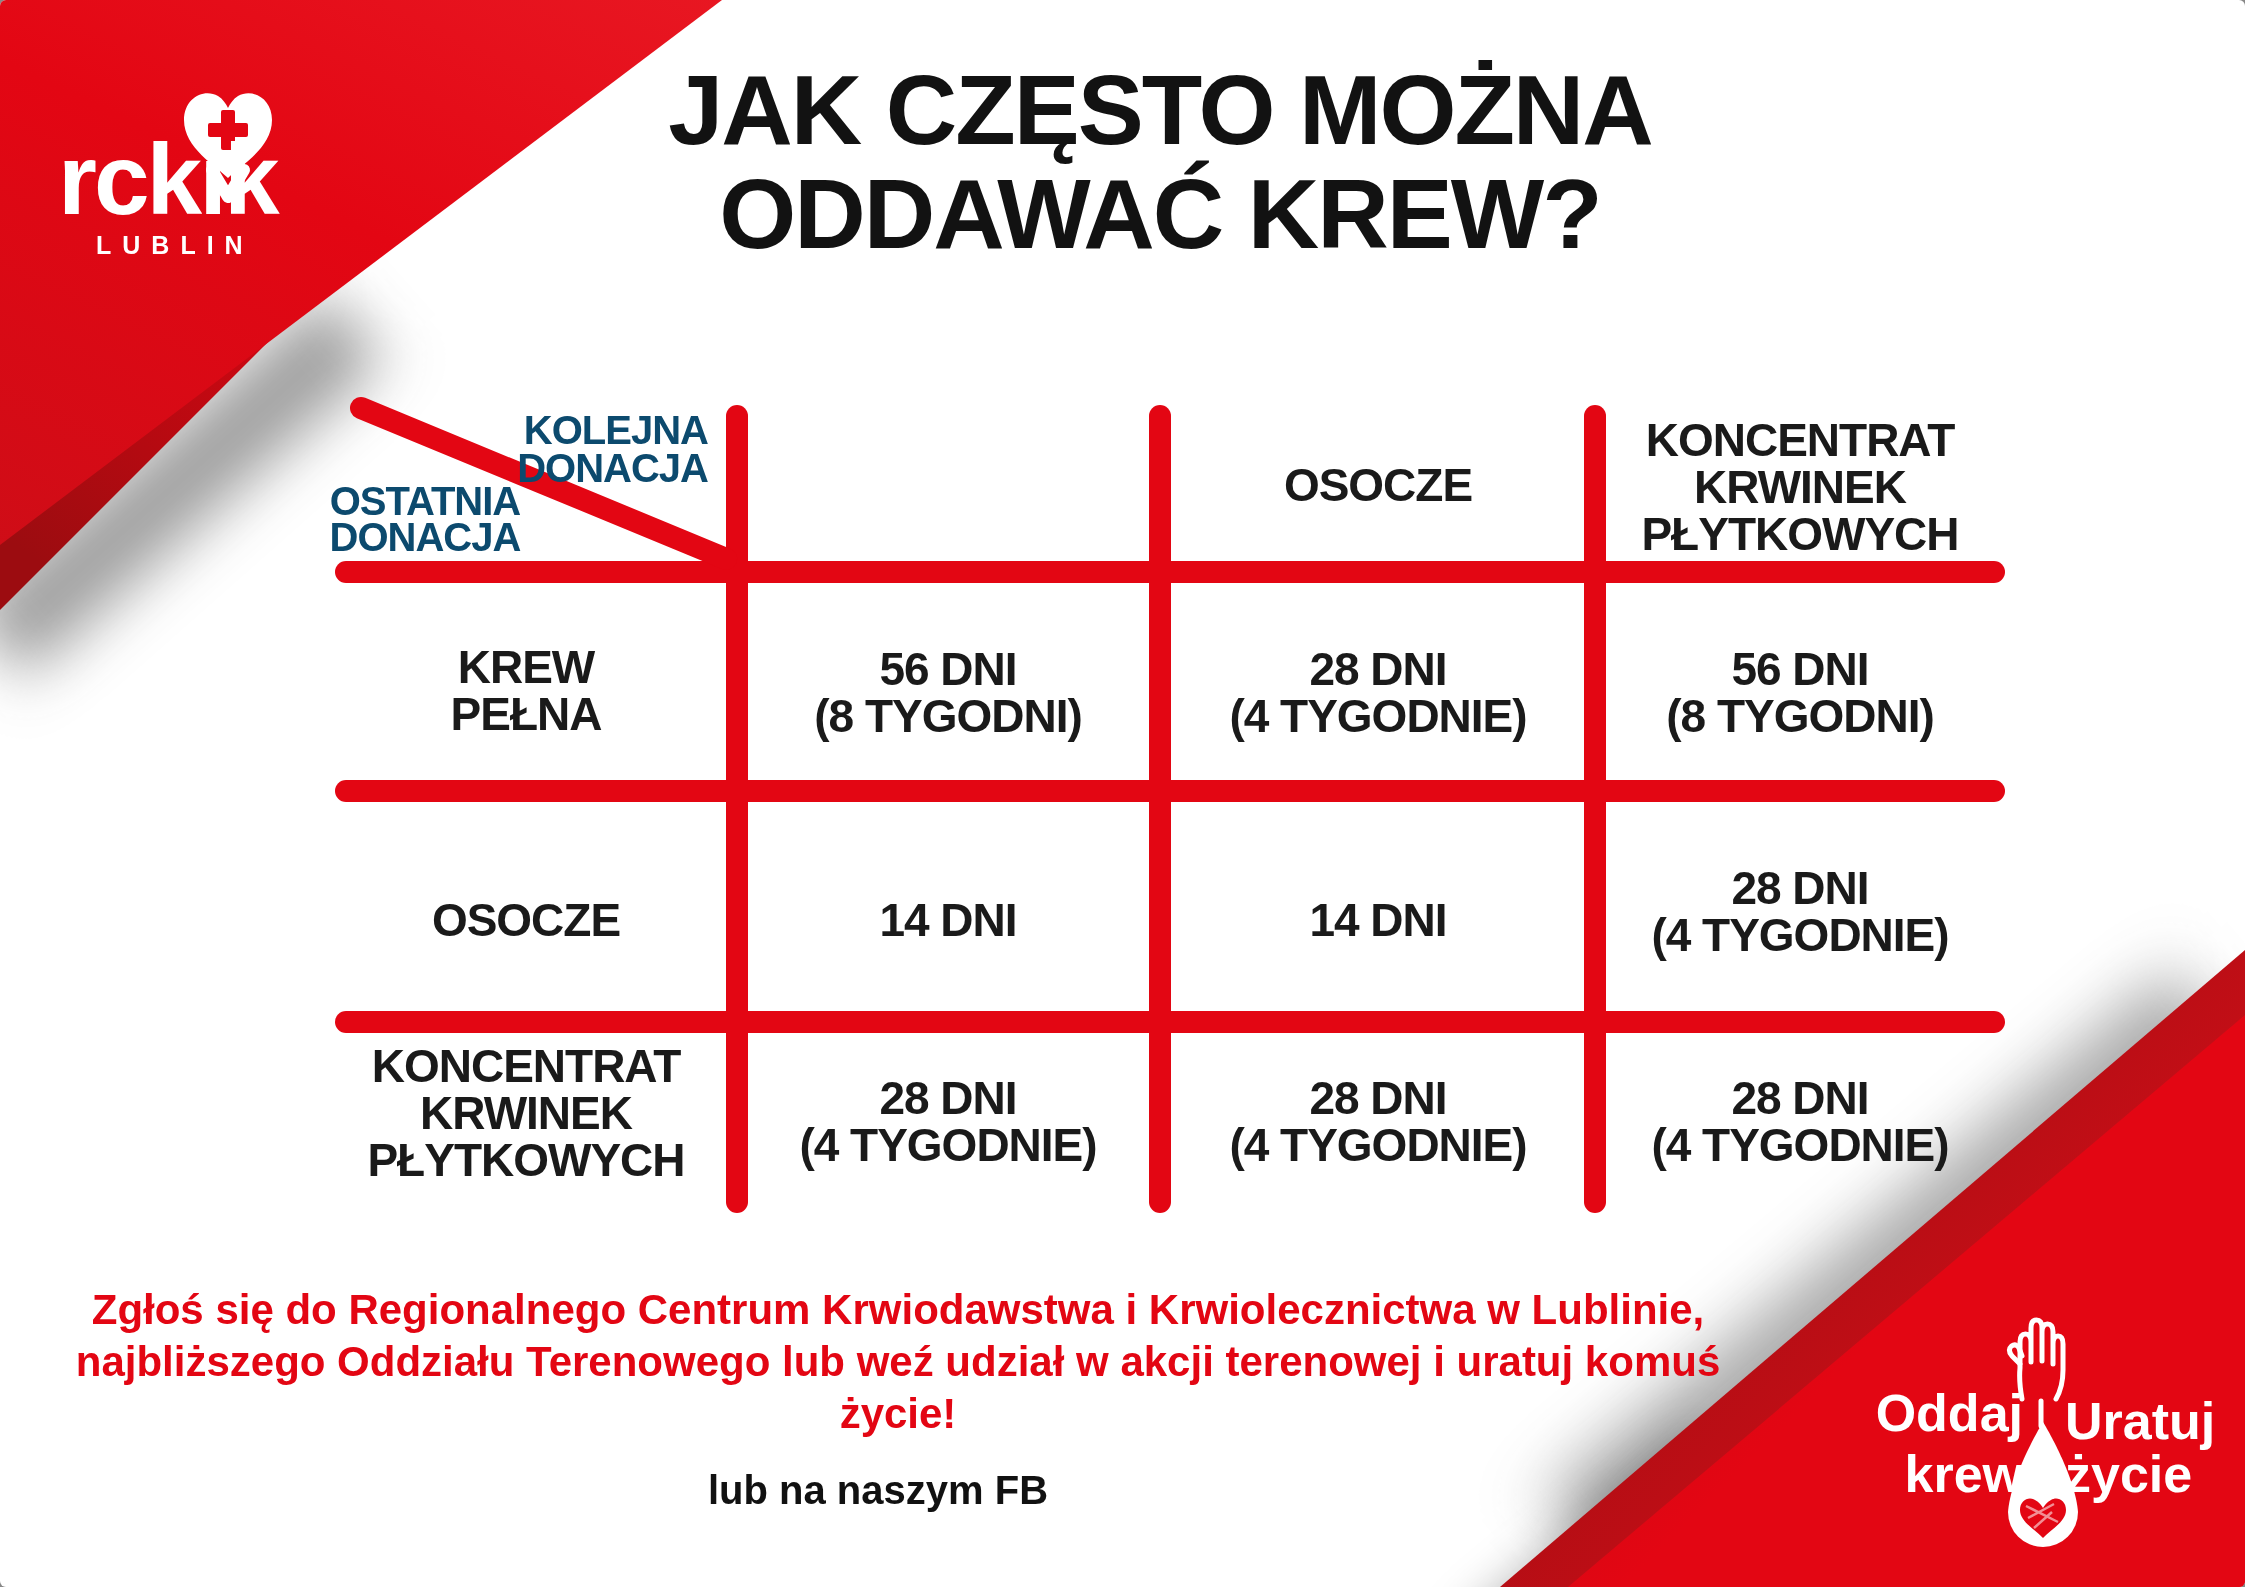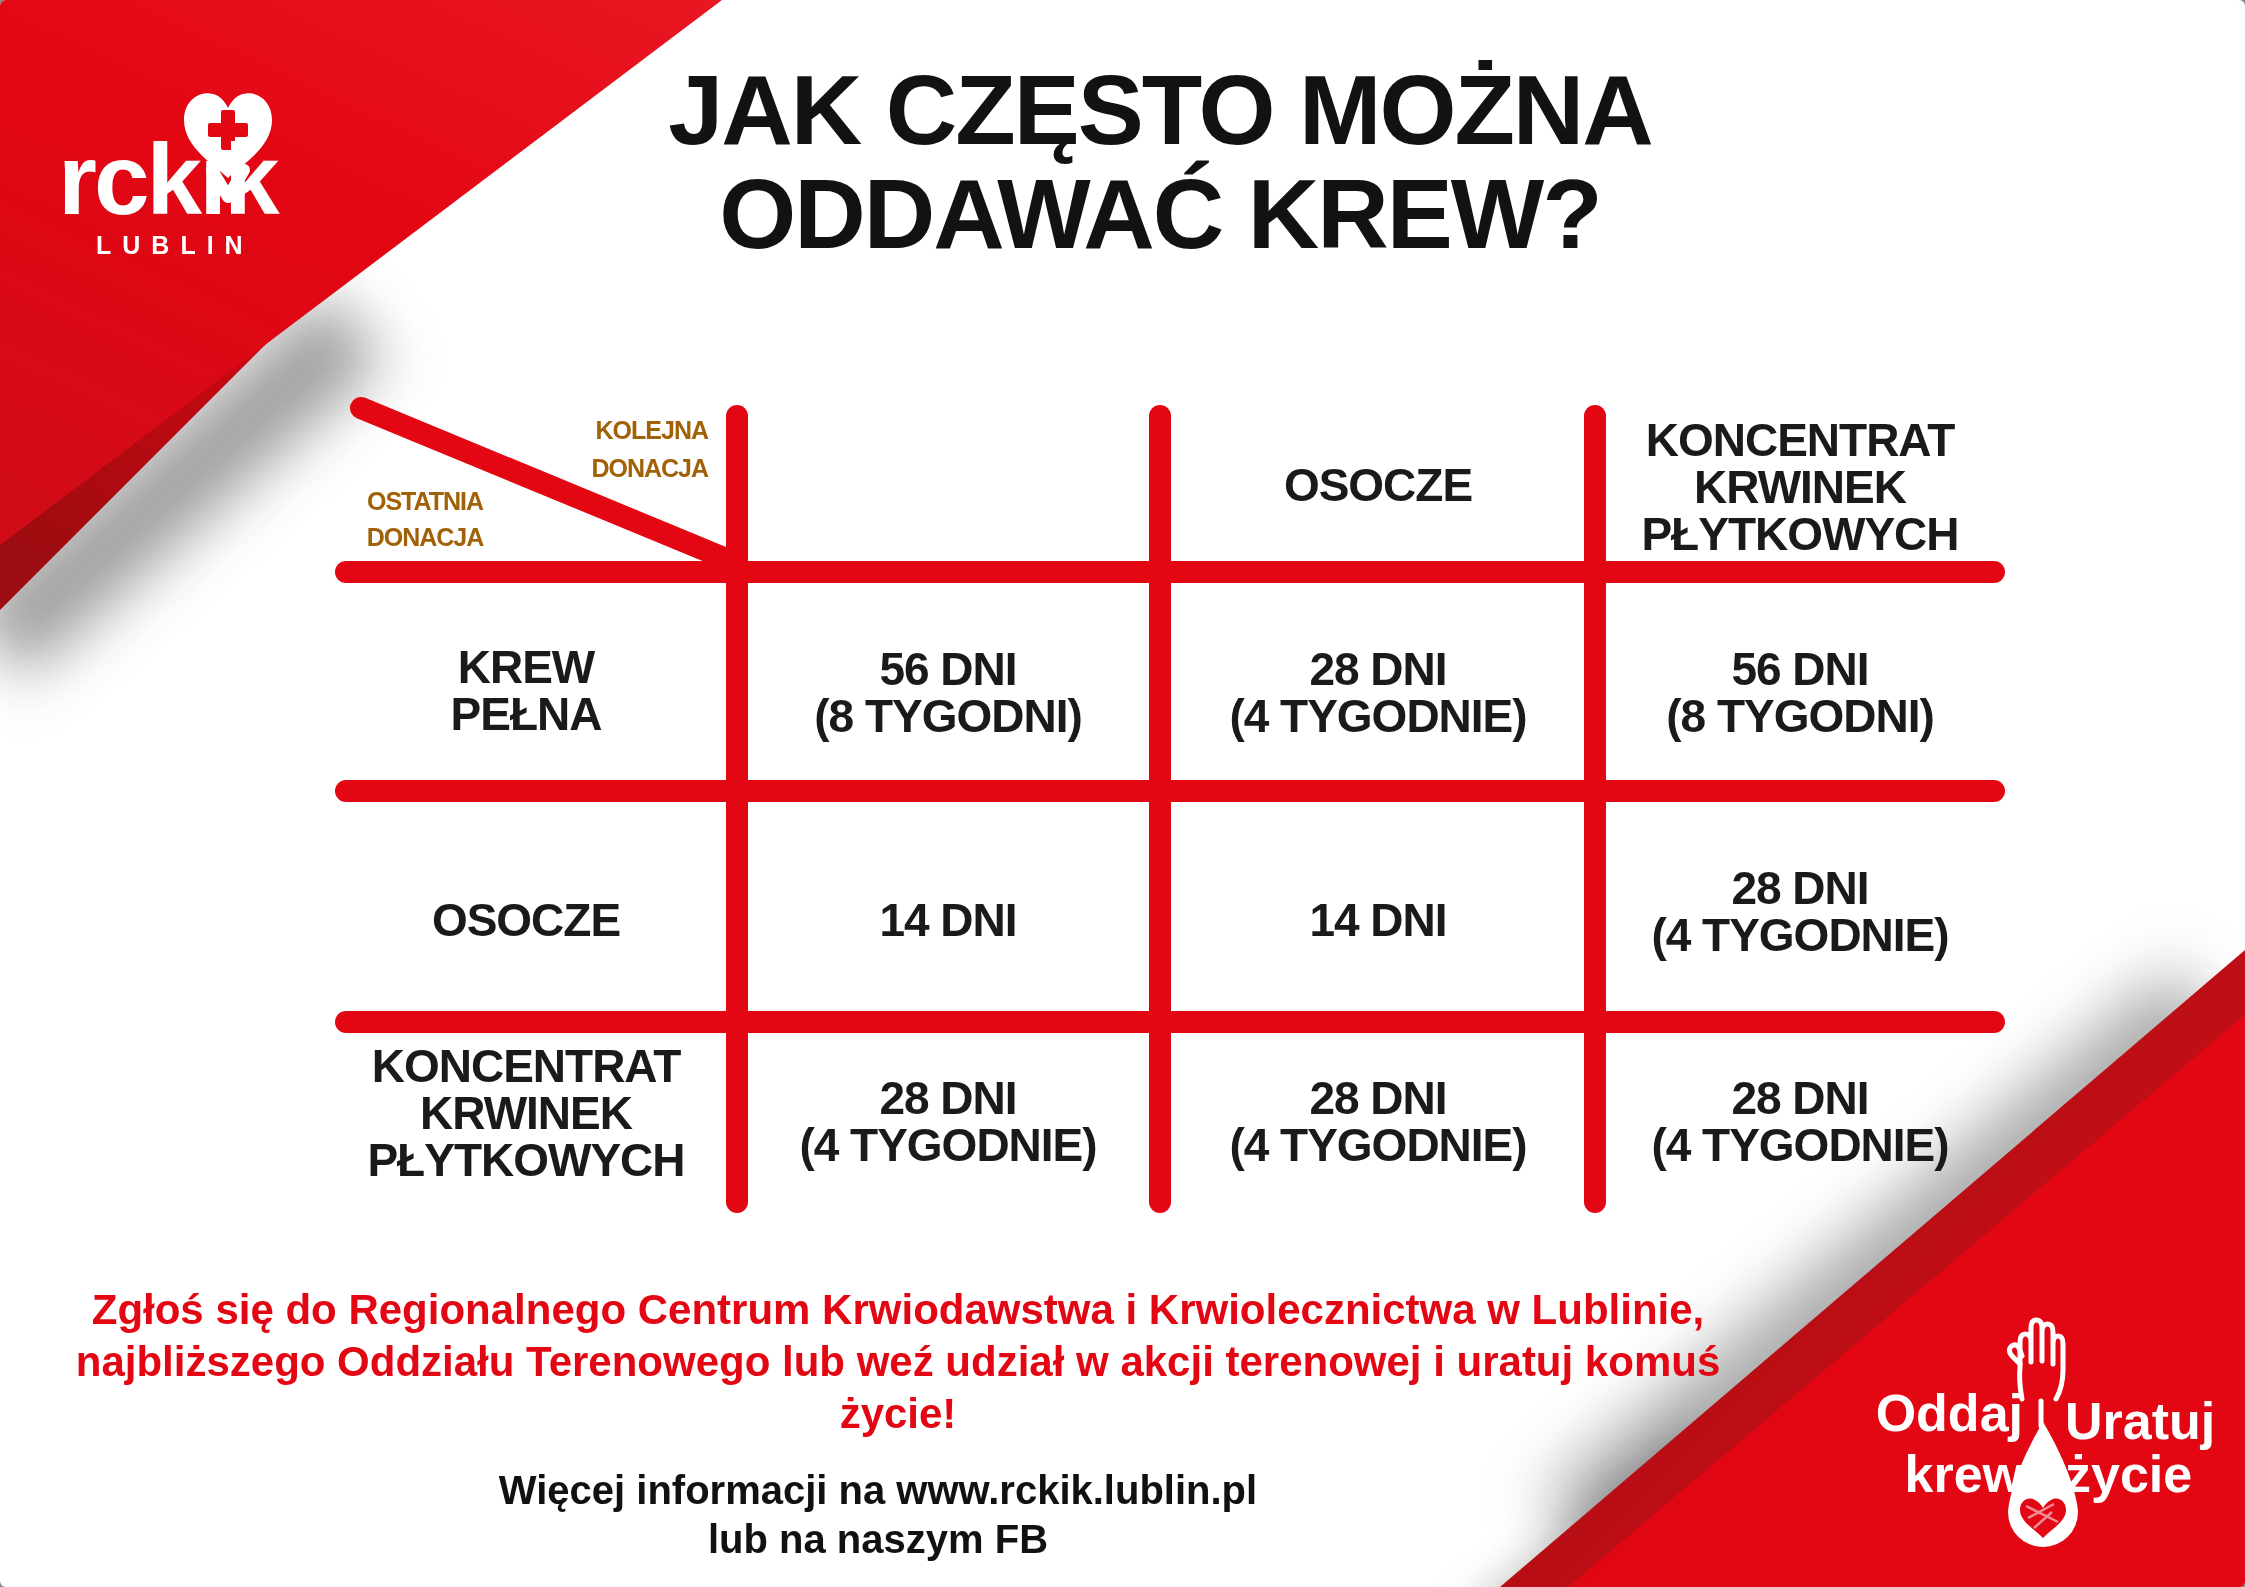--- a/index.html
+++ b/index.html
@@ -90,22 +90,22 @@
     left:350px;top:397px;width:417px;height:22px;
     transform:rotate(22.45deg);transform-origin:11px 11px;
   }
   
   .tcell{
     position:absolute;z-index:5;color:#1a1a1a;
     font-size:46px;line-height:47px;letter-spacing:-1px;
     text-align:center;width:420px;
   }
   .tlabel{
-    position:absolute;z-index:5;color:#a16207;
-    font-size:25px;line-height:38px;letter-spacing:-1px;
+    position:absolute;z-index:5;color:#0c4a6e;
+    font-size:40px;line-height:38px;letter-spacing:-1px;
   }
   .lbl-next{right:1537px;top:411px;text-align:right;line-height:38px;}
   .lbl-last{left:295px;top:483px;width:260px;text-align:center;line-height:36px;}
   
   .cta{
     position:absolute;left:18px;top:1284px;width:1760px;
     text-align:center;color:#e30613;
     font-size:42px;line-height:52px;
     z-index:4;
   }
@@ -223,21 +223,20 @@
     <div>28 DNI</div>
     <div>(4 TYGODNIE)</div>
   </div>
 
   <div class="cta">
     <div>Zgłoś się do Regionalnego Centrum Krwiodawstwa i Krwiolecznictwa w Lublinie,</div>
     <div>najbliższego Oddziału Terenowego lub weź udział w akcji terenowej i uratuj komuś życie!</div>
   </div>
 
   <div class="info">
-    <div>Więcej informacji na www.rckik.lublin.pl</div>
     <div>lub na naszym FB</div>
   </div>
 
   <div class="br-shadow"></div>
   <div class="br-shadow2"></div>
   <div class="br-flap"></div>
   <div class="br-main"></div>
 
   <svg class="camp-icon" width="110" height="272" viewBox="0 0 110 272">
 

